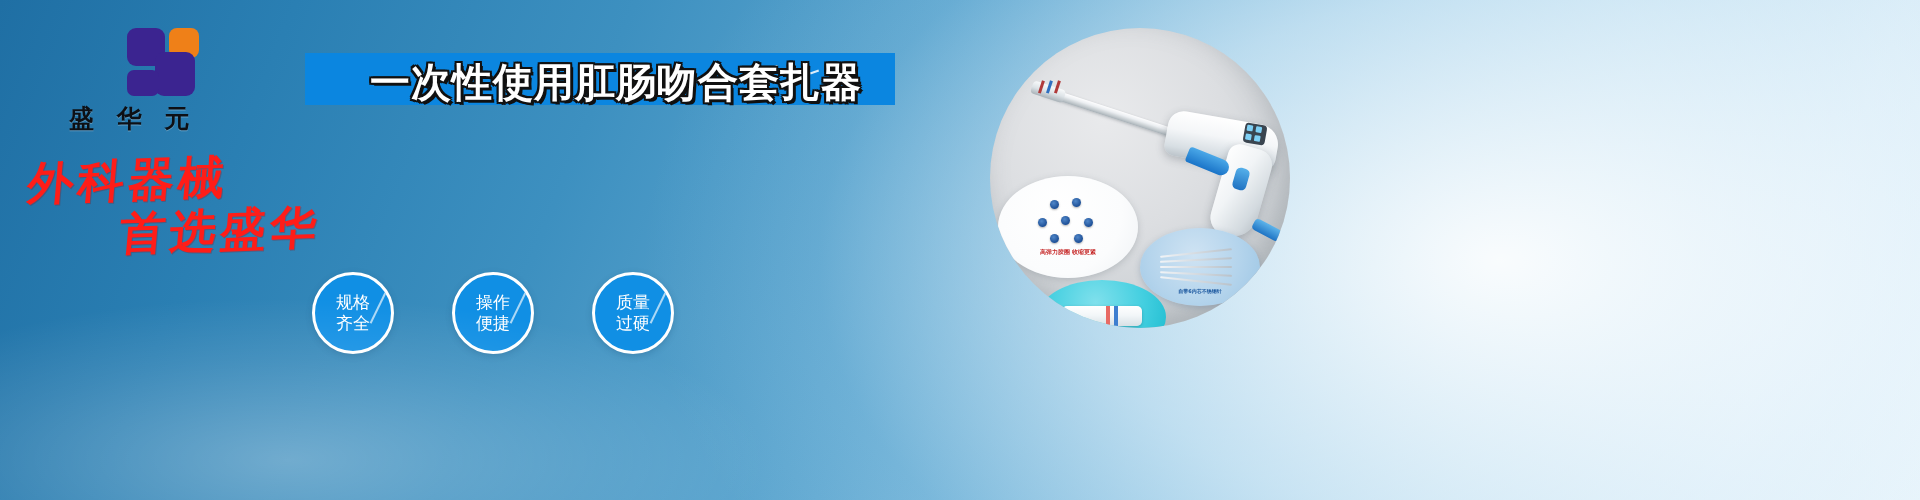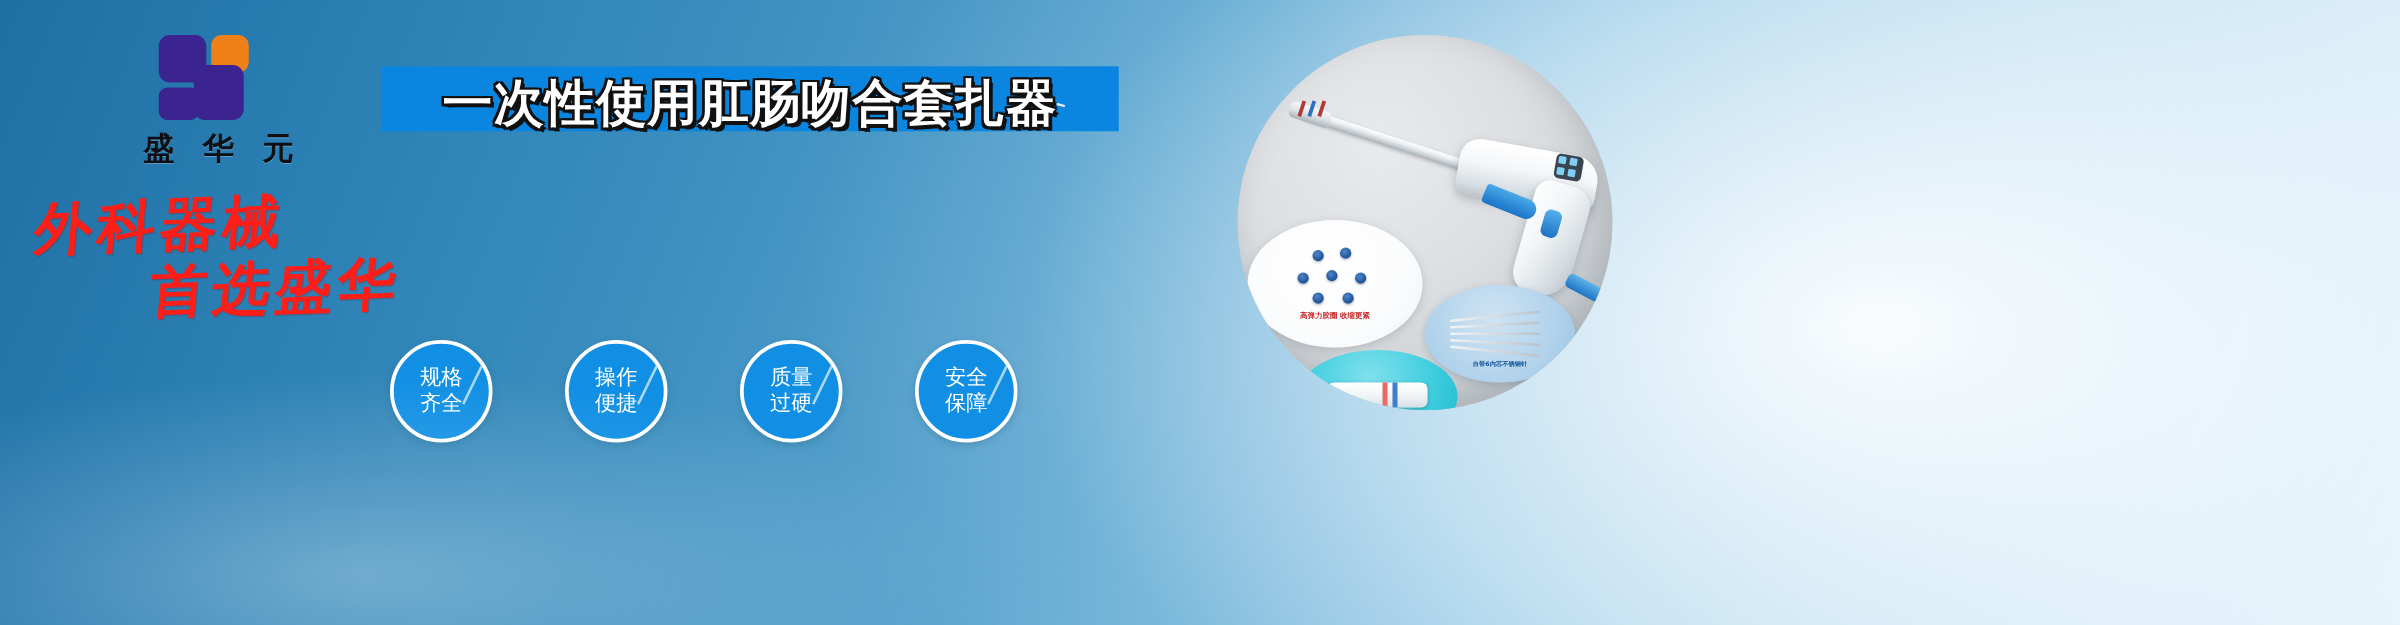--- a/index.html
+++ b/index.html
@@ -14,21 +14,21 @@
       linear-gradient(112deg,#1f6fa4 0%, #2a7fb3 14%, #3d90c0 30%, #63aad2 48%, #8cc3e2 64%, #b8dbee 78%, #d9ecf7 90%, #eaf5fb 100%);
   }
   
   #banner:after{
     content:"";position:absolute;left:0;bottom:-120px;width:760px;height:320px;
     background:radial-gradient(ellipse at 38% 50%, rgba(255,255,255,0.30) 0%, rgba(255,255,255,0.10) 45%, rgba(255,255,255,0) 72%);
     pointer-events:none;
   }
 
   
-  .logo-block{position:absolute;left:62px;top:26px;width:180px;text-align:right;}
+  .logo-block{position:absolute;left:62px;top:26px;width:180px;text-align:left;}
   .logo-mark{position:relative;width:86px;height:72px;margin:0 auto;}
   .lm{position:absolute;border-radius:9px;}
   .lm-a{left:18px;top:2px;width:38px;height:38px;background:#3b2490;}
   .lm-b{left:60px;top:2px;width:30px;height:30px;background:#ef8018;border-radius:8px;}
   .lm-c{left:46px;top:26px;width:40px;height:44px;background:#3b2490;}
   .lm-d{left:18px;top:44px;width:32px;height:26px;background:#3b2490;border-radius:7px;}
   .logo-name{
     margin-top:4px;color:#0d0f14;font-size:25px;font-weight:bold;
     letter-spacing:7px;text-indent:7px;
     font-family:"DejaVu Sans","Liberation Sans",sans-serif;
@@ -52,20 +52,21 @@
     position:absolute;left:0;top:0;width:590px;height:52px;
     display:flex;align-items:center;justify-content:center;
     color:#ffffff;font-size:40px;font-weight:bold;letter-spacing:1px;
     font-family:"DejaVu Sans","Liberation Sans",sans-serif;
     white-space:nowrap;
     text-shadow:
       -2px 0 0 #111, 2px 0 0 #111, 0 -2px 0 #111, 0 2px 0 #111,
       -2px -2px 0 #111, 2px -2px 0 #111, -2px 2px 0 #111, 2px 2px 0 #111,
       3px 3px 0 #111;
     transform:translateY(3px);
+    padding-left:16px;
   }
   .spark{position:absolute;background:#ffffff;opacity:.85;}
   .spark.s1{left:505px;top:18px;width:9px;height:2px;transform:rotate(-20deg);}
   .spark.s2{left:540px;top:30px;width:7px;height:2px;transform:rotate(15deg);}
   .spark.s3{left:470px;top:12px;width:3px;height:3px;border-radius:50%;}
 
   
   .subtitle{
     position:absolute;left:290px;top:158px;width:620px;height:44px;
     display:flex;align-items:center;justify-content:center;
@@ -255,27 +256,20 @@
     </div>
 
     <div class="circle c2">
       <span class="slash"></span>
       <div class="clabel">
         <span>质量</span>
         <span>过硬</span>
       </div>
     </div>
 
-    <div class="circle c3">
-      <span class="slash"></span>
-      <div class="clabel">
-        <span>安全</span>
-        <span>保障</span>
-      </div>
-    </div>
 
   </div>
 
   <div class="photo">
 
     <div class="gun">
       <span class="shaft"></span>
       <span class="shaft-tip"></span>
       <span class="ring r1"></span>
       <span class="ring r2"></span>

